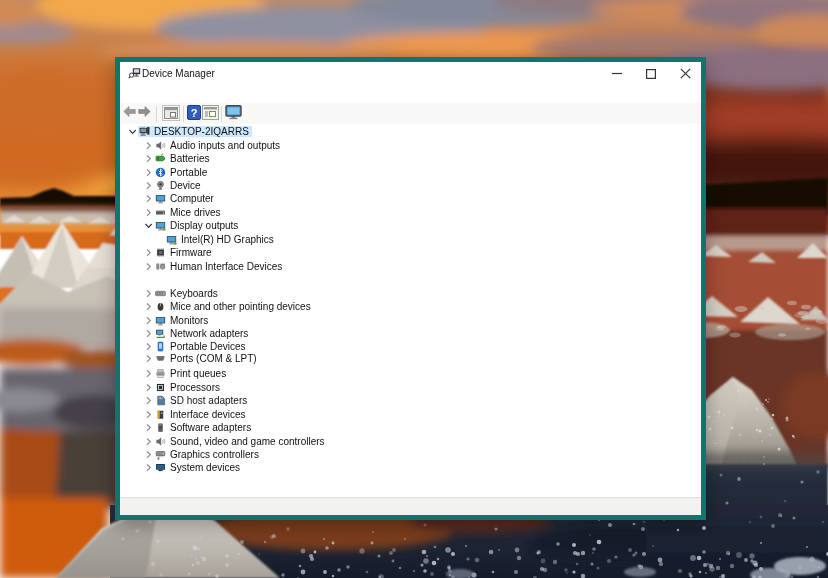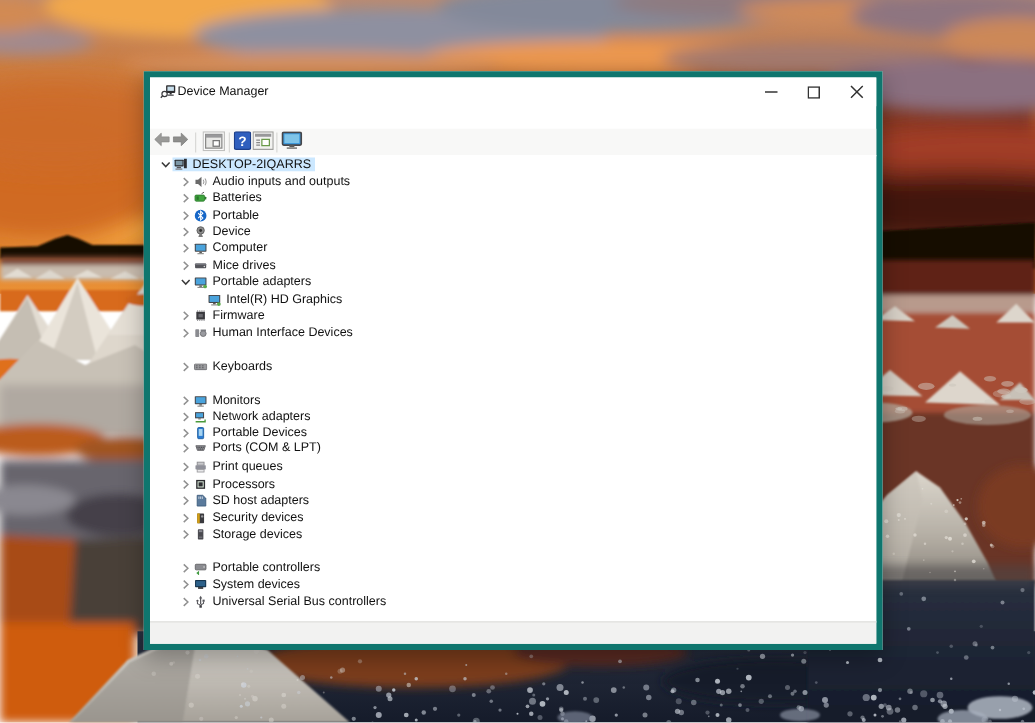--- a/index.html
+++ b/index.html
@@ -547,21 +547,21 @@
           </svg>
           <span>Mice drives</span>
         </div>
 <div class="r lv1" style="top:95.15px">
           <svg class="ch" viewBox="0 0 13 13">
             <use href="#chd"></use>
           </svg>
           <svg class="ti" viewBox="0 0 16 16">
             <use href="#ic-disp"></use>
           </svg>
-          <span>Portable adapters</span>
+          <span>Display outputs</span>
         </div>
 <div class="r lv2" style="top:108.60px">
           <svg class="ti" viewBox="0 0 16 16">
             <use href="#ic-disp"></use>
           </svg>
           <span>Intel(R) HD Graphics</span>
         </div>
 <div class="r lv1" style="top:122.05px">
           <svg class="ch" viewBox="0 0 13 13">
             <use href="#chr"></use>
@@ -582,20 +582,29 @@
         </div>
 <div class="r lv1" style="top:162.40px">
           <svg class="ch" viewBox="0 0 13 13">
             <use href="#chr"></use>
           </svg>
           <svg class="ti" viewBox="0 0 16 16">
             <use href="#ic-kbd"></use>
           </svg>
           <span>Keyboards</span>
         </div>
+<div class="r lv1" style="top:175.85px">
+          <svg class="ch" viewBox="0 0 13 13">
+            <use href="#chr"></use>
+          </svg>
+          <svg class="ti" viewBox="0 0 16 16">
+            <use href="#ic-mouse"></use>
+          </svg>
+          <span>Mice and other pointing devices</span>
+        </div>
 <div class="r lv1" style="top:189.30px">
           <svg class="ch" viewBox="0 0 13 13">
             <use href="#chr"></use>
           </svg>
           <svg class="ti" viewBox="0 0 16 16">
             <use href="#ic-mon"></use>
           </svg>
           <span>Monitors</span>
         </div>
 <div class="r lv1" style="top:202.75px">
@@ -652,57 +661,57 @@
           </svg>
           <span>SD host adapters</span>
         </div>
 <div class="r lv1" style="top:283.45px">
           <svg class="ch" viewBox="0 0 13 13">
             <use href="#chr"></use>
           </svg>
           <svg class="ti" viewBox="0 0 16 16">
             <use href="#ic-sec"></use>
           </svg>
-          <span>Security devices</span>
+          <span>Interface devices</span>
         </div>
 <div class="r lv1" style="top:296.90px">
           <svg class="ch" viewBox="0 0 13 13">
             <use href="#chr"></use>
           </svg>
           <svg class="ti" viewBox="0 0 16 16">
             <use href="#ic-sw"></use>
           </svg>
-          <span>Storage devices</span>
+          <span>Software adapters</span>
+        </div>
+<div class="r lv1" style="top:310.35px">
+          <svg class="ch" viewBox="0 0 13 13">
+            <use href="#chr"></use>
+          </svg>
+          <svg class="ti" viewBox="0 0 16 16">
+            <use href="#ic-audio"></use>
+          </svg>
+          <span>Sound, video and game controllers</span>
         </div>
 <div class="r lv1" style="top:323.80px">
           <svg class="ch" viewBox="0 0 13 13">
             <use href="#chr"></use>
           </svg>
           <svg class="ti" viewBox="0 0 16 16">
             <use href="#ic-stor"></use>
           </svg>
-          <span>Portable controllers</span>
+          <span>Graphics controllers</span>
         </div>
 <div class="r lv1" style="top:337.25px">
           <svg class="ch" viewBox="0 0 13 13">
             <use href="#chr"></use>
           </svg>
           <svg class="ti" viewBox="0 0 16 16">
             <use href="#ic-sys"></use>
           </svg>
           <span>System devices</span>
-        </div>
-<div class="r lv1" style="top:350.70px">
-          <svg class="ch" viewBox="0 0 13 13">
-            <use href="#chr"></use>
-          </svg>
-          <svg class="ti" viewBox="0 0 16 16">
-            <use href="#ic-usb"></use>
-          </svg>
-          <span>Universal Serial Bus controllers</span>
         </div>
 </div>
 <div id="statusbar"></div>
 </div>
 <svg width="0" height="0" style="position:absolute">
 <defs>
 <symbol id="chr" viewBox="0 0 13 13">
           <path d="M5,3.5 L8.3,6.6 L5,9.7" stroke="#909090" stroke-width="1.2" fill="none"></path>
         </symbol>
 <symbol id="chd" viewBox="0 0 13 13">

